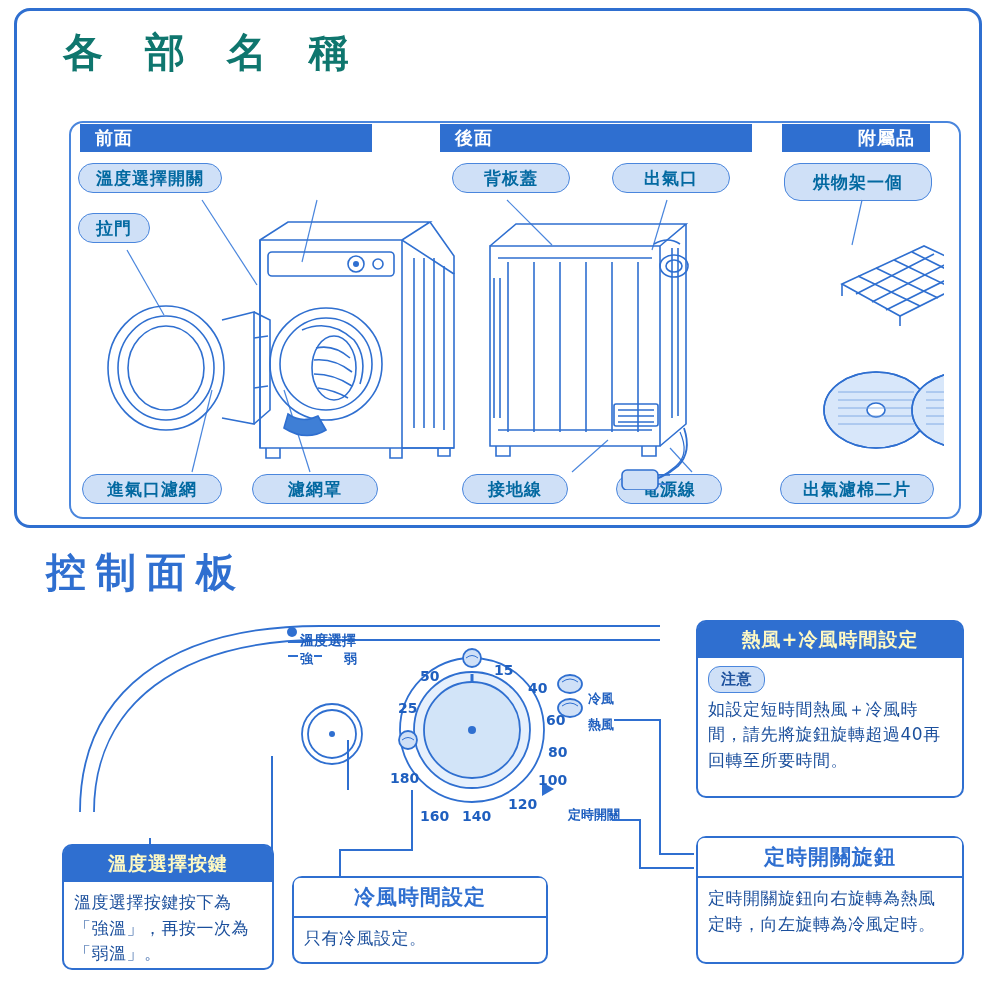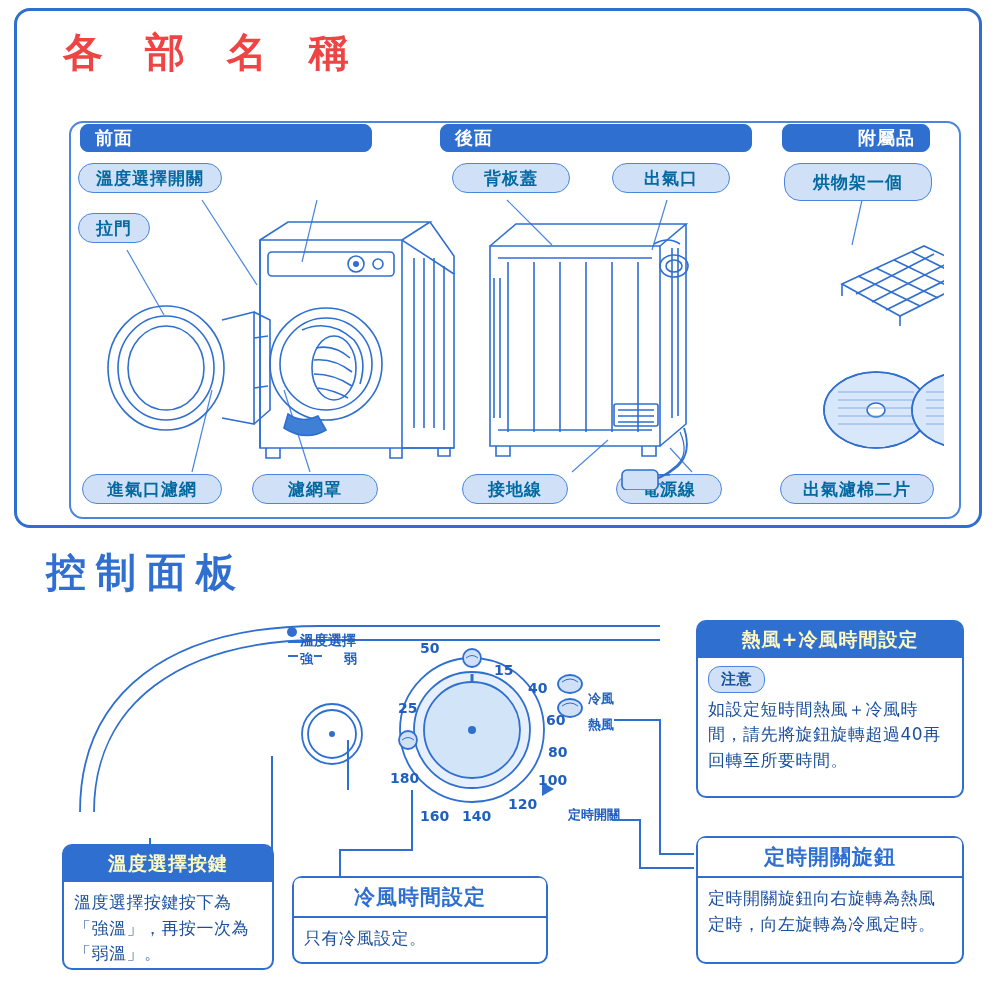--- a/index.html
+++ b/index.html
@@ -15,21 +15,21 @@
 
   
   .sec1{
     position:absolute;left:14px;top:8px;width:968px;height:520px;
     border:3px solid #2f6fd0;border-radius:16px;box-sizing:border-box;
     background:#fff;
   }
   .sec1-title{
     position:absolute;left:46px;top:14px;
     font-size:40px;font-weight:bold;letter-spacing:14px;
-    color:#ef4444;
+    color:#0f766e;
   }
   .inner-box{
     position:absolute;left:52px;top:110px;width:892px;height:398px;
     border:2px solid #4a86dd;border-radius:14px;box-sizing:border-box;
   }
 
   
   .pill{
     position:absolute;
     background:#cfe0f7;
@@ -38,21 +38,21 @@
     color:#0369a1;
     font-size:17px;
     font-weight:bold;
     display:flex;align-items:center;justify-content:center;
     box-sizing:border-box;
     letter-spacing:1px;
     white-space:nowrap;
   }
   .pill.hdr{
     background:#2f6fd0;color:#ffffff;border-color:#2f6fd0;
-    border-radius:8px;justify-content:flex-start;padding-left:14px;
+    border-radius:0;justify-content:flex-start;padding-left:14px;
     font-size:18px;
   }
   .pill.hdr.right{justify-content:flex-end;padding-right:14px;padding-left:0;}
 
   
   .sec2-title{
     position:absolute;left:46px;top:545px;
     font-size:40px;font-weight:bold;letter-spacing:10px;color:#2f6fd0;
   }
 
@@ -266,21 +266,21 @@
   <div class="dial-num" style="left:494px;top:662px;">15</div>
   <div class="dial-num" style="left:528px;top:680px;">40</div>
   <div class="dial-num" style="left:546px;top:712px;">60</div>
   <div class="dial-num" style="left:548px;top:744px;">80</div>
   <div class="dial-num" style="left:538px;top:772px;">100</div>
   <div class="dial-num" style="left:508px;top:796px;">120</div>
   <div class="dial-num" style="left:462px;top:808px;">140</div>
   <div class="dial-num" style="left:420px;top:808px;">160</div>
   <div class="dial-num" style="left:390px;top:770px;">180</div>
   <div class="dial-num" style="left:398px;top:700px;">25</div>
-  <div class="dial-num" style="left:420px;top:640px;">50</div>
+  <div class="dial-num" style="left:420px;top:668px;">50</div>
 
   <svg style="position:absolute;left:0;top:600px;" width="1000" height="400" viewBox="0 0 1000 400">
     <g fill="none" stroke="#2f6fd0" stroke-width="2">
       <path d="M150 238 L150 264 L272 264 L272 156"></path>
       <path d="M340 278 L340 250 L412 250 L412 190"></path>
       <path d="M694 254 L660 254 L660 120 L614 120"></path>
       <path d="M694 268 L640 268 L640 220 L612 220"></path>
       <path d="M348 190 L348 140"></path>
     </g>
   </svg>

